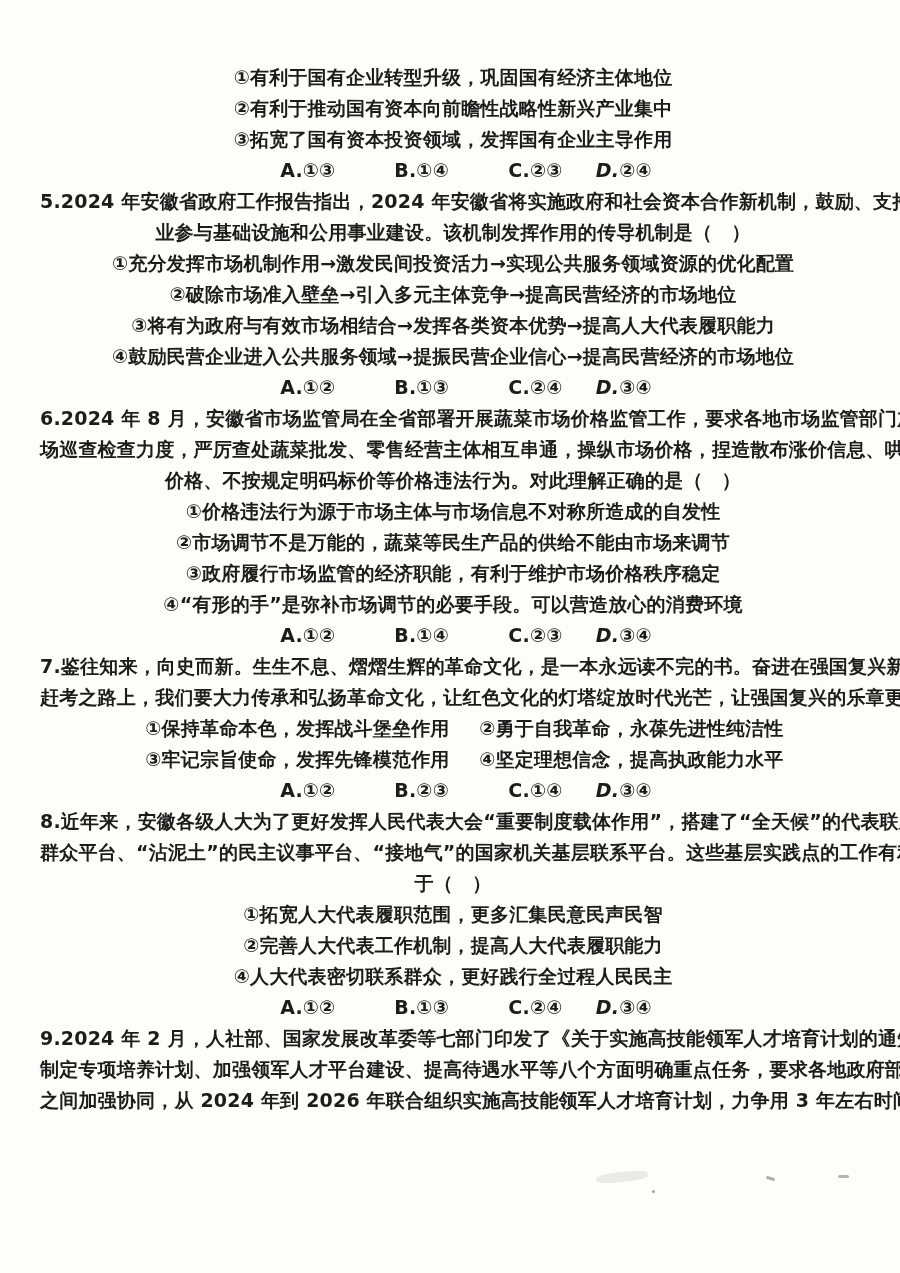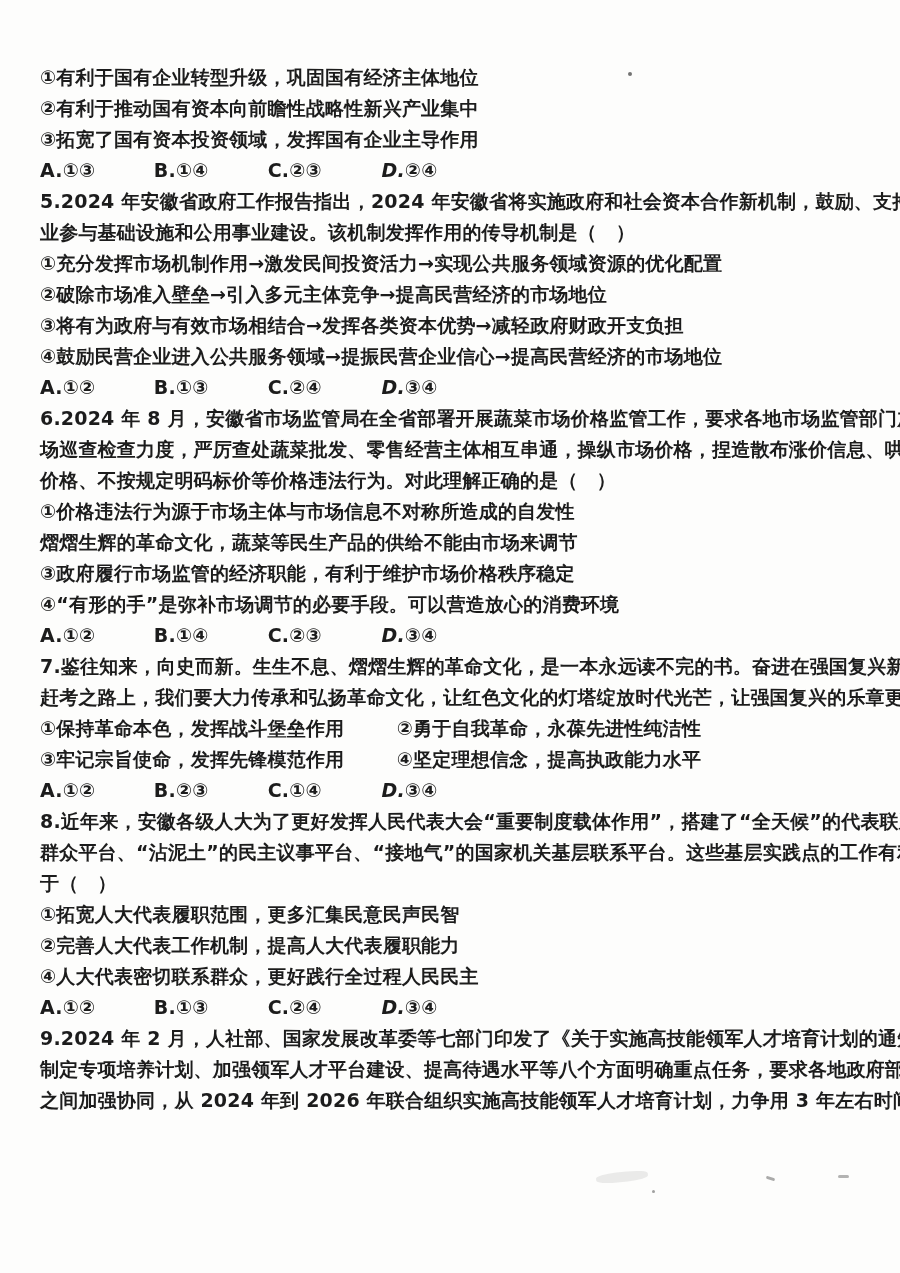--- a/index.html
+++ b/index.html
@@ -22,20 +22,21 @@
     top: 62px;
     width: 826px;
   }
   .line {
     height: 31px;
     line-height: 31px;
     font-size: 19px;
     font-weight: 700;
     white-space: nowrap;
     letter-spacing: 0.2px;
+    text-align: center;
   }
   .choices .slot {
     display: inline-block;
     width: 107px;
     font-weight: 700;
   }
   .choices .slot:last-child {
     width: auto;
     font-style: italic;
   }
@@ -68,34 +69,34 @@
       <span class="slot">A.①③</span>
       <span class="slot">B.①④</span>
       <span class="slot">C.②③</span>
       <span class="slot">D.②④</span>
     </div>
 
     <div class="line">5.2024 年安徽省政府工作报告指出，2024 年安徽省将实施政府和社会资本合作新机制，鼓励、支持民营企</div>
     <div class="line">业参与基础设施和公用事业建设。该机制发挥作用的传导机制是（　）</div>
     <div class="line">①充分发挥市场机制作用→激发民间投资活力→实现公共服务领域资源的优化配置</div>
     <div class="line">②破除市场准入壁垒→引入多元主体竞争→提高民营经济的市场地位</div>
-    <div class="line">③将有为政府与有效市场相结合→发挥各类资本优势→减轻政府财政开支负担</div>
+    <div class="line">③将有为政府与有效市场相结合→发挥各类资本优势→提高人大代表履职能力</div>
     <div class="line">④鼓励民营企业进入公共服务领域→提振民营企业信心→提高民营经济的市场地位</div>
     <div class="line choices">
       <span class="slot">A.①②</span>
       <span class="slot">B.①③</span>
       <span class="slot">C.②④</span>
       <span class="slot">D.③④</span>
     </div>
 
     <div class="line">6.2024 年 8 月，安徽省市场监管局在全省部署开展蔬菜市场价格监管工作，要求各地市场监管部门加大市</div>
     <div class="line">场巡查检查力度，严厉查处蔬菜批发、零售经营主体相互串通，操纵市场价格，捏造散布涨价信息、哄抬</div>
     <div class="line">价格、不按规定明码标价等价格违法行为。对此理解正确的是（　）</div>
     <div class="line">①价格违法行为源于市场主体与市场信息不对称所造成的自发性</div>
-    <div class="line">熠熠生辉的革命文化，蔬菜等民生产品的供给不能由市场来调节</div>
+    <div class="line">②市场调节不是万能的，蔬菜等民生产品的供给不能由市场来调节</div>
     <div class="line">③政府履行市场监管的经济职能，有利于维护市场价格秩序稳定</div>
     <div class="line">④“有形的手”是弥补市场调节的必要手段。可以营造放心的消费环境</div>
     <div class="line choices">
       <span class="slot">A.①②</span>
       <span class="slot">B.①④</span>
       <span class="slot">C.②③</span>
       <span class="slot">D.③④</span>
     </div>
 
     <div class="line">7.鉴往知来，向史而新。生生不息、熠熠生辉的革命文化，是一本永远读不完的书。奋进在强国复兴新的</div>

